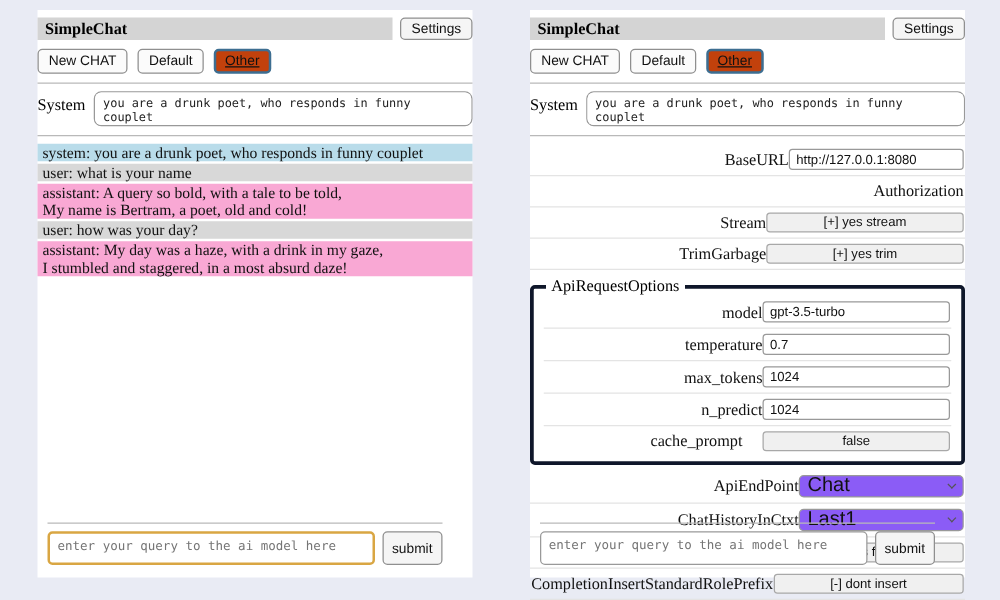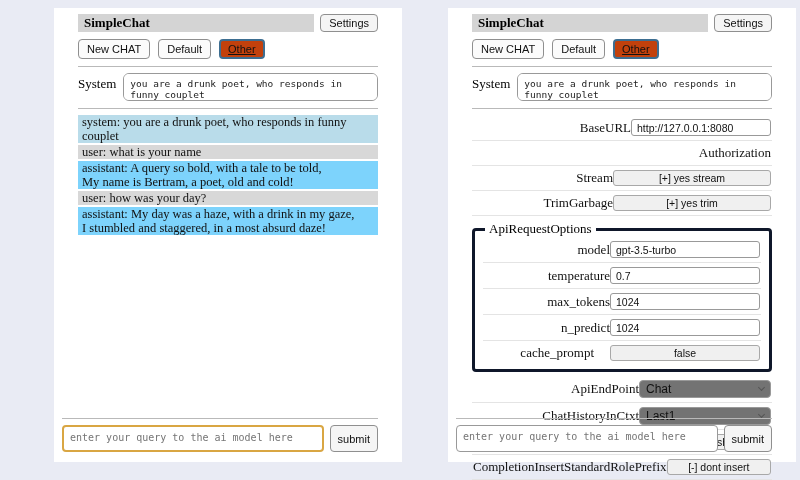--- a/index.html
+++ b/index.html
@@ -6,21 +6,21 @@
   html,body { margin:0; padding:0; }
   body {
     width:800px; height:480px;
     background:#e9ebf4;
     font-family:"Liberation Serif", serif;
     position:relative;
     overflow:hidden;
   }
   .panel {
     position:absolute; top:8px; width:348px; height:454px;
-    background:#ffffff; padding:6px 24px;margin-left:24px;
+    background:#ffffff; padding:6px 0;
   }
   .panel-left  { left:30px; }
   .panel-right { left:424px; }
 
   
   .titlebar { display:flex; gap:6px; align-items:stretch; }
   .title {
     flex:1; background:#d4d4d4; font-weight:bold;
     font-size:13px; padding:2px 6px; line-height:14px;
   }
@@ -45,21 +45,21 @@
     border:1px solid #999; border-radius:6px;
     font-family:"DejaVu Sans Mono", monospace;
     font-size:9.5px; padding:4px 6px; color:#222; outline:none;
   }
 
   
   .chat-log { margin-top:5px; font-size:12.5px; color:#111; }
   .msg { padding:0 4px; margin-bottom:2px; white-space:pre-wrap; line-height:1.12; }
   .msg-system    { background:#b9dcea; }
   .msg-user      { background:#d8d8d8; }
-  .msg-assistant { background:#7dd3fc; }
+  .msg-assistant { background:#f9a8d4; }
 
   
   .query-wrap { position:absolute; left:8px; right:24px; bottom:10px; }
   .query-wrap hr.sep { margin:0 0 6px 0; }
   .query-row { display:flex; gap:6px; align-items:stretch; }
   .query-textarea {
     flex:1; height:27px; resize:none;
     border:1px solid #999; border-radius:4px;
     font-family:"DejaVu Sans Mono", monospace;
     font-size:10px; padding:5px 6px; outline:none;
@@ -80,23 +80,23 @@
     padding:1px 5px; color:#111; outline:none;
   }
   .ctl-button {
     width:158px; height:16px;
     background:#f0f0f0; border:1px solid #a8a8a8; border-radius:3px;
     font-family:"Liberation Sans", sans-serif; font-size:10.5px;
     text-align:center; color:#111; cursor:pointer; padding:0;
   }
   .ctl-select {
     width:132px; height:18px;
-    border:1px solid #999; border-radius:4px; background:#737373;
+    border:1px solid #999; border-radius:4px; background:#8b5cf6;
     display:flex; align-items:center; justify-content:space-between;
-    font-family:"Liberation Sans", sans-serif; font-size:12px;
+    font-family:"Liberation Sans", sans-serif; font-size:16px;
     padding:0 6px; cursor:pointer; color:#111;
   }
   .chevron {
     width:5px; height:5px; margin-top:-3px;
     border-right:1.6px solid #555; border-bottom:1.6px solid #555;
     transform:rotate(45deg); display:inline-block;
   }
   fieldset.aro {
     border:3px solid #0f172a; border-radius:4px;
     margin:5px 0 4px 0; padding:0 8px 4px 8px;

